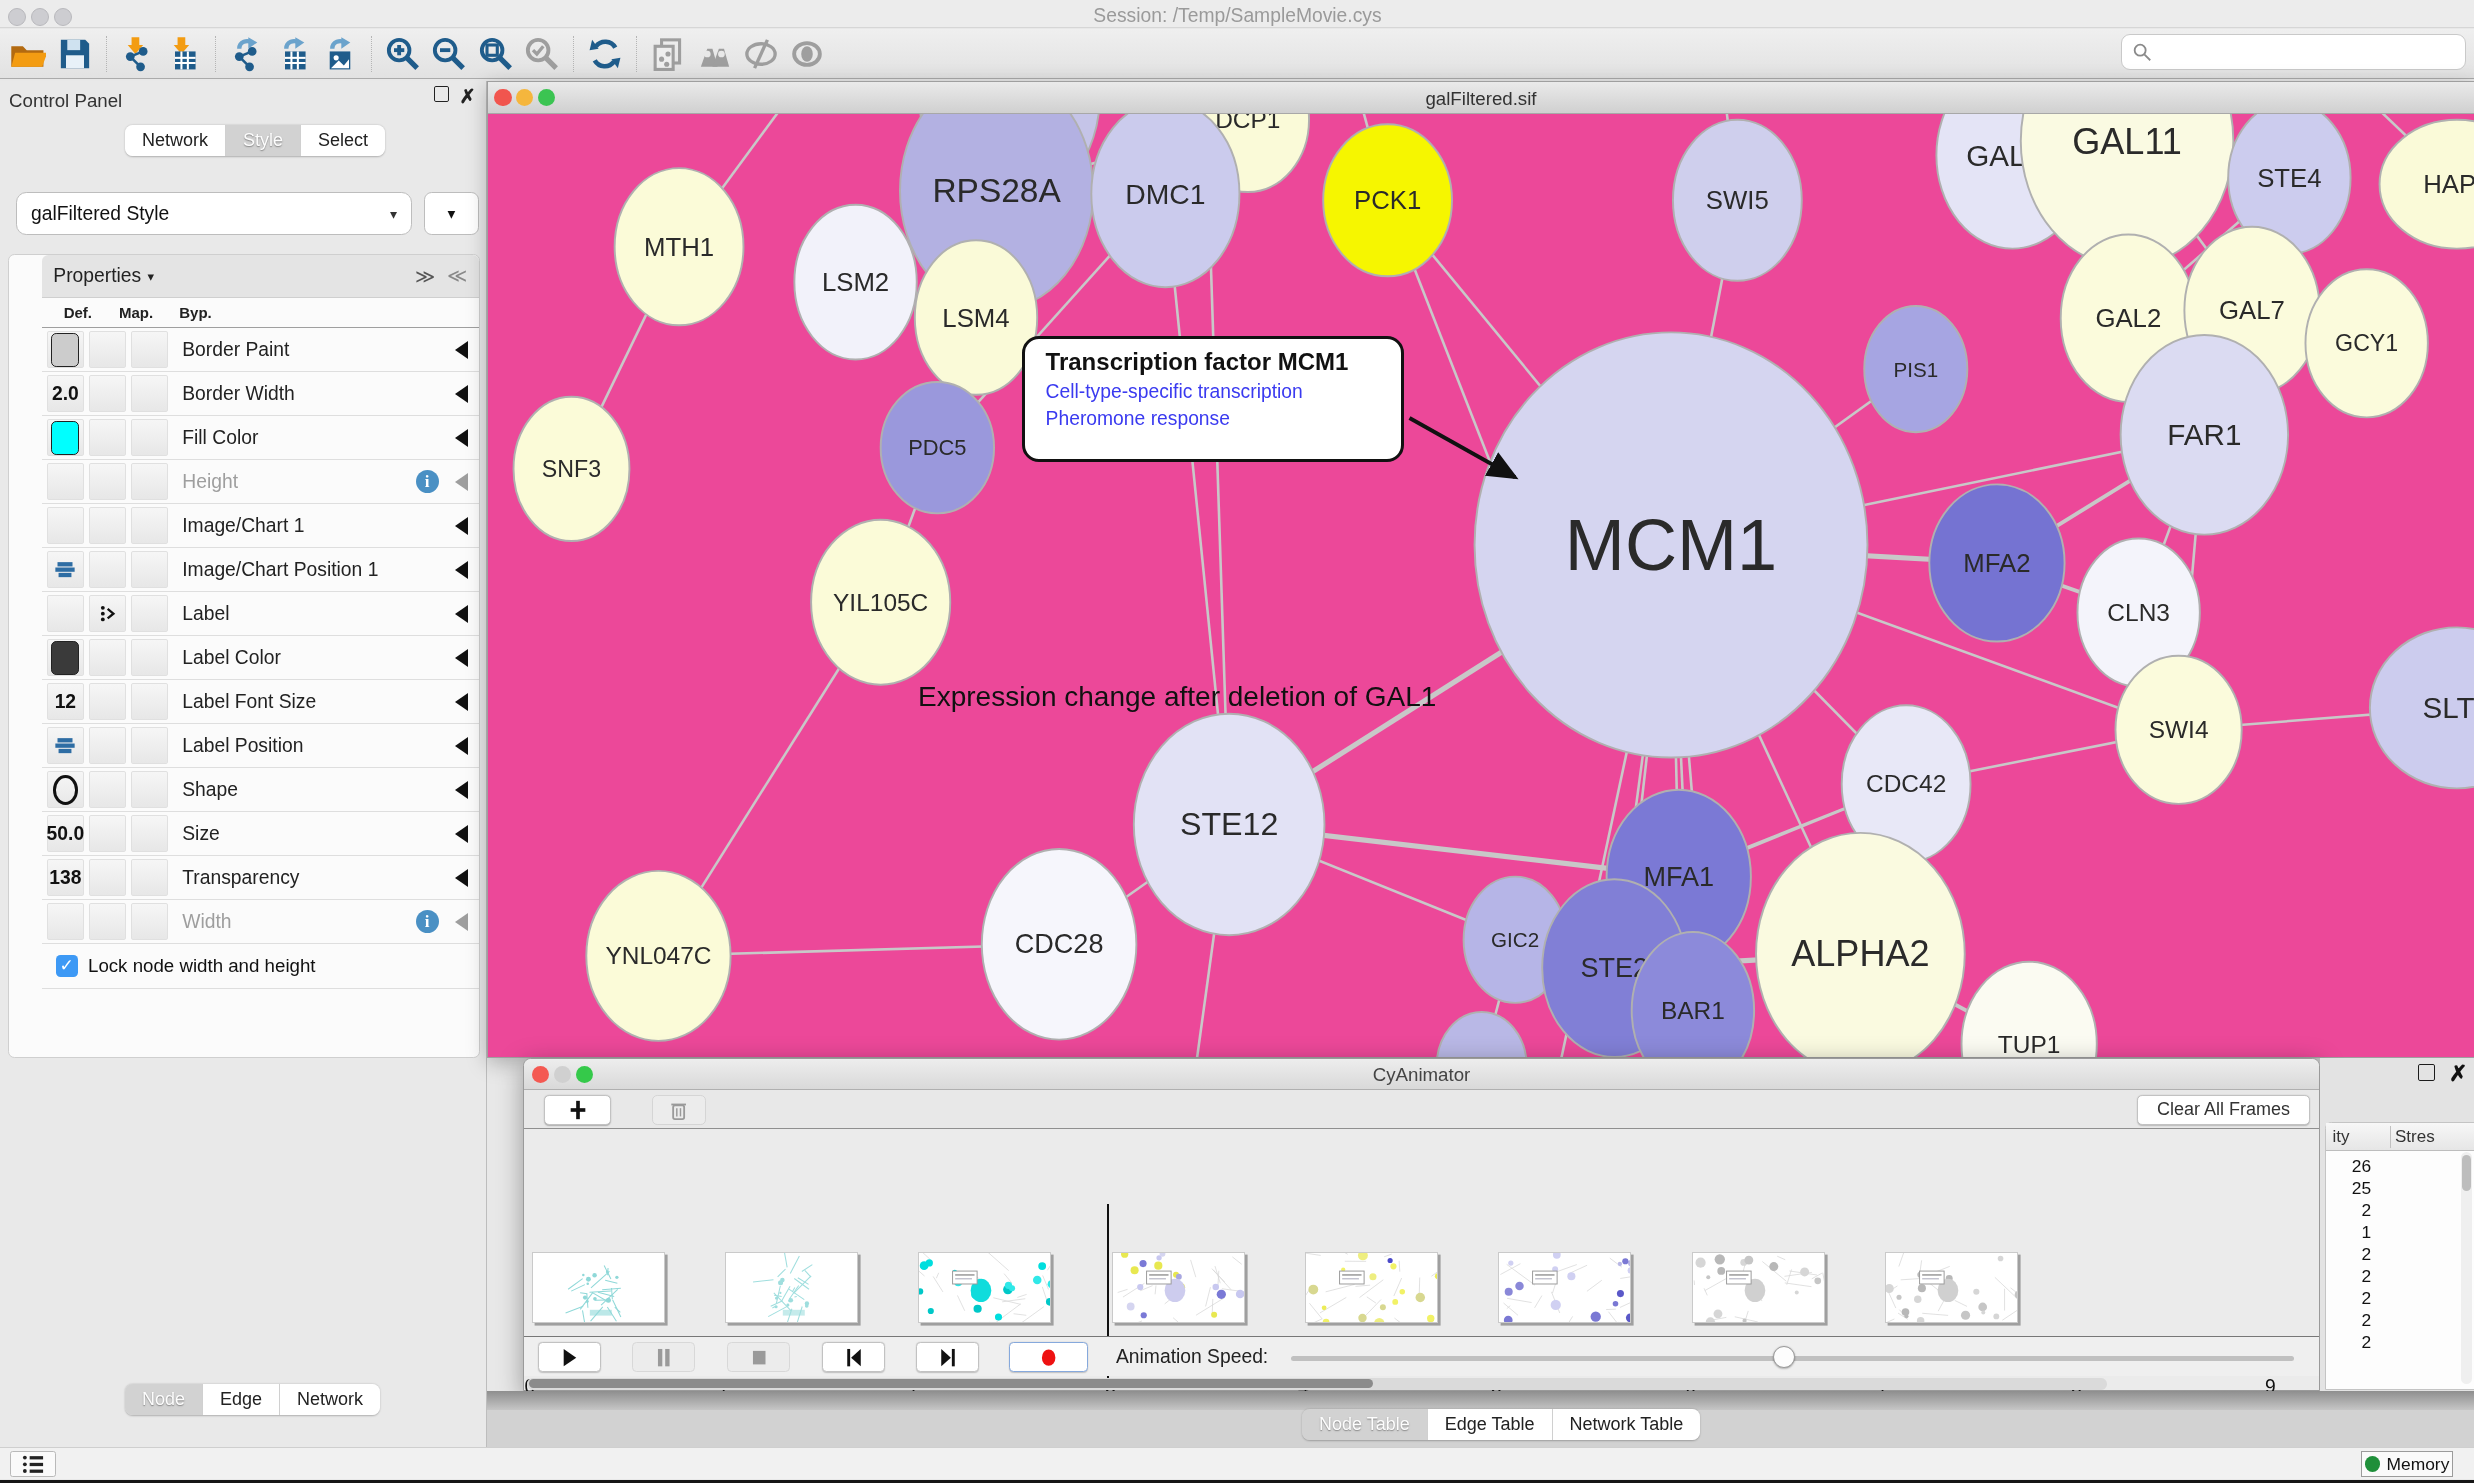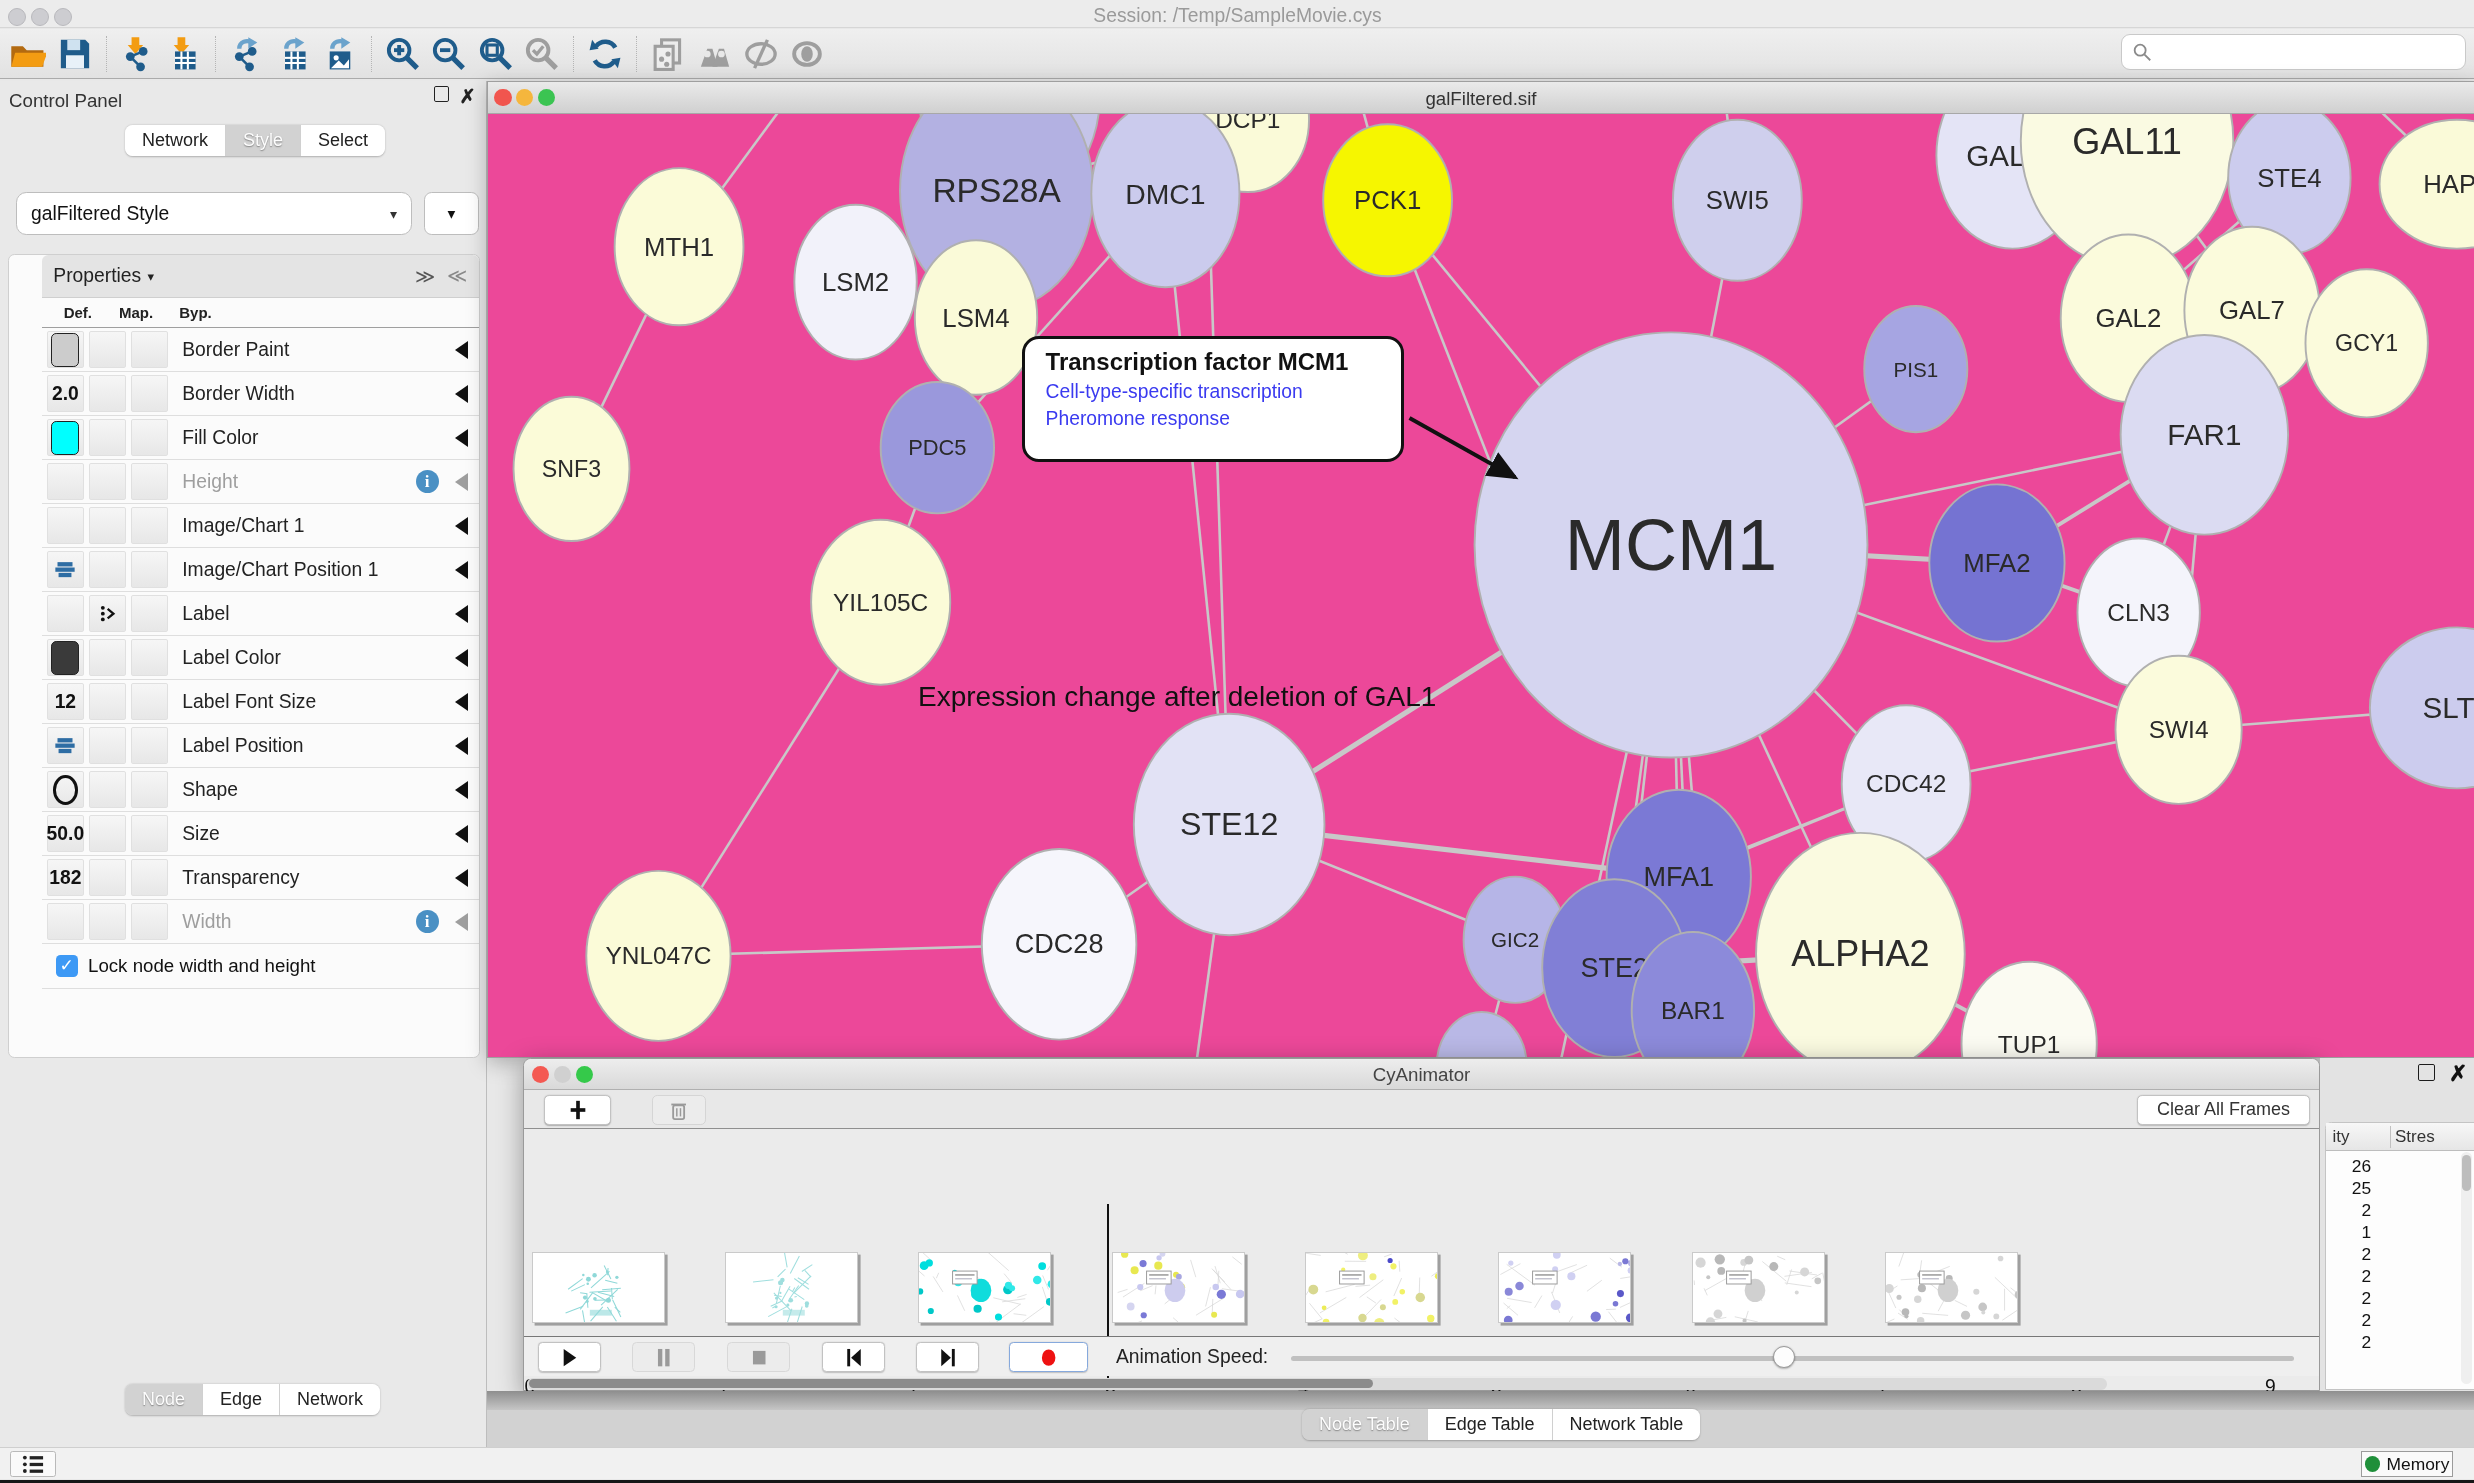--- a/index.html
+++ b/index.html
@@ -426,21 +426,21 @@
             <div class="pcell">
               <span class="pval">50.0</span>
             </div>
             <div class="pcell"></div>
             <div class="pcell"></div>
             <span class="pname">Size</span>
             <span class="parrow"></span>
           </div>
           <div class="prow">
             <div class="pcell">
-              <span class="pval">182</span>
+              <span class="pval">138</span>
             </div>
             <div class="pcell"></div>
             <div class="pcell"></div>
             <span class="pname">Transparency</span>
             <span class="parrow"></span>
           </div>
           <div class="prow">
             <div class="pcell"></div>
             <div class="pcell"></div>
             <div class="pcell"></div>

